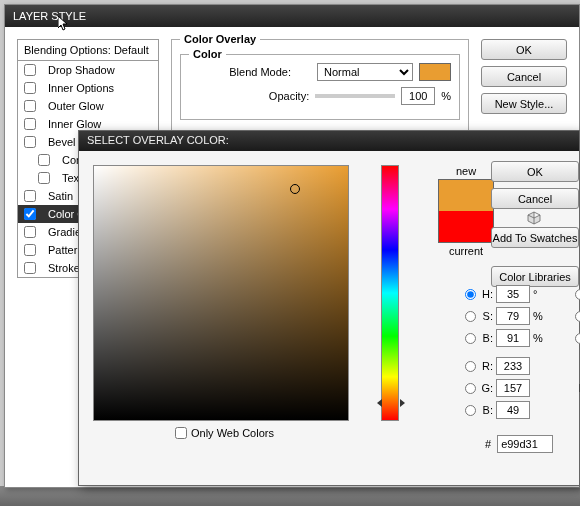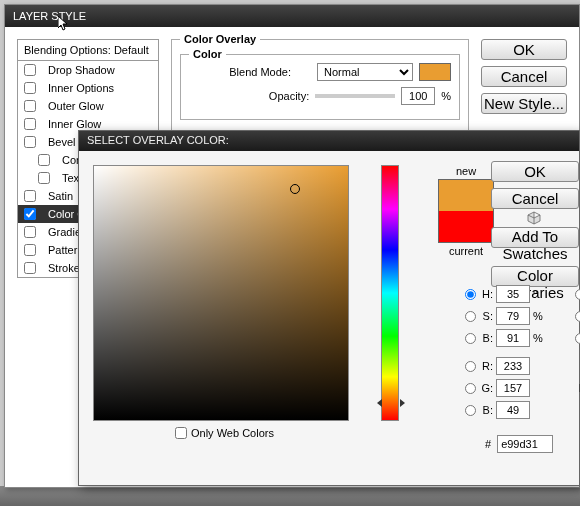--- a/index.html
+++ b/index.html
@@ -24,21 +24,21 @@
 .fieldset-label { position: absolute; top: -7px; left: 8px; background: #fff; padding: 0 4px; font-weight: bold; }
 .fieldset.inner { margin-top: 6px; }
 .form-row { display: flex; align-items: center; gap: 6px; margin-bottom: 6px; justify-content: flex-end; }
 .form-row label { text-align: right; }
 select { height: 18px; border: 1px solid #888; background: #fff; padding: 0 2px; font-size: 11px; margin-left: 20px; }
 .swatch { width: 32px; height: 18px; border: 1px solid #666; }
 .slider-track { width: 80px; height: 4px; background: #ccc; position: relative; }
 input.num { width: 34px; height: 18px; border: 1px solid #888; text-align: center; font-size: 11px; }
 
 .right-buttons { width: 86px; display: flex; flex-direction: column; gap: 6px; }
-.btn { height: 21px; border: 1px solid #888; background: linear-gradient(#fafafa,#ddd); border-radius: 3px; cursor: pointer; font-size: 15px; }
+.btn { height: 21px; border: 1px solid #888; background: linear-gradient(#fafafa,#ddd); border-radius: 3px; cursor: pointer; font-size: 11px; }
 
 
 .color-picker { position: absolute; left: 78px; top: 130px; width: 502px; height: 356px; background: #f5f5f5; border: 1px solid #666; box-shadow: 3px 3px 10px rgba(0,0,0,0.4); }
 .cp-title { height: 20px; background: linear-gradient(#3a3a3a, #1a1a1a); color: #eee; padding: 3px 8px; font-size: 11px; }
 .cp-body { padding: 14px; display: flex; gap: 28px; }
 
 .sat-val-box { width: 256px; height: 256px; position: relative; border: 1px solid #888; cursor: crosshair; }
 .sat-val-base { position: absolute; inset: 0; background: #e99d31; }
 .sat-white { position: absolute; inset: 0; background: linear-gradient(to right, #fff, rgba(255,255,255,0)); }
 .sat-black { position: absolute; inset: 0; background: linear-gradient(to top, #000, rgba(0,0,0,0)); }

